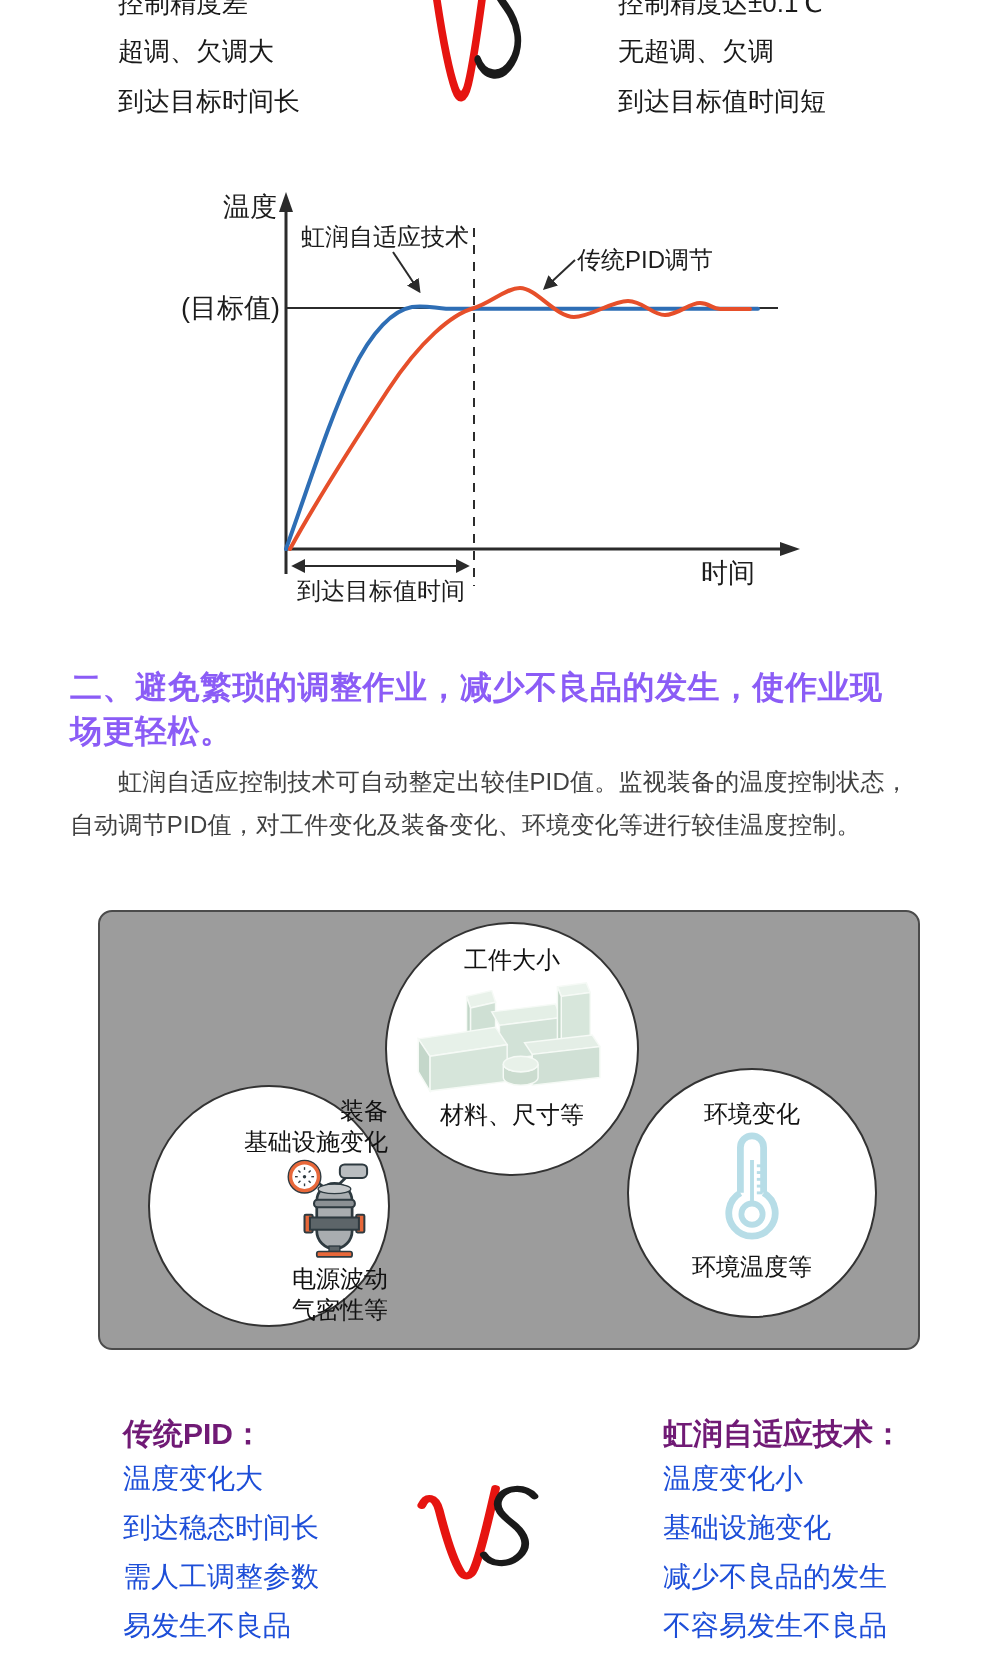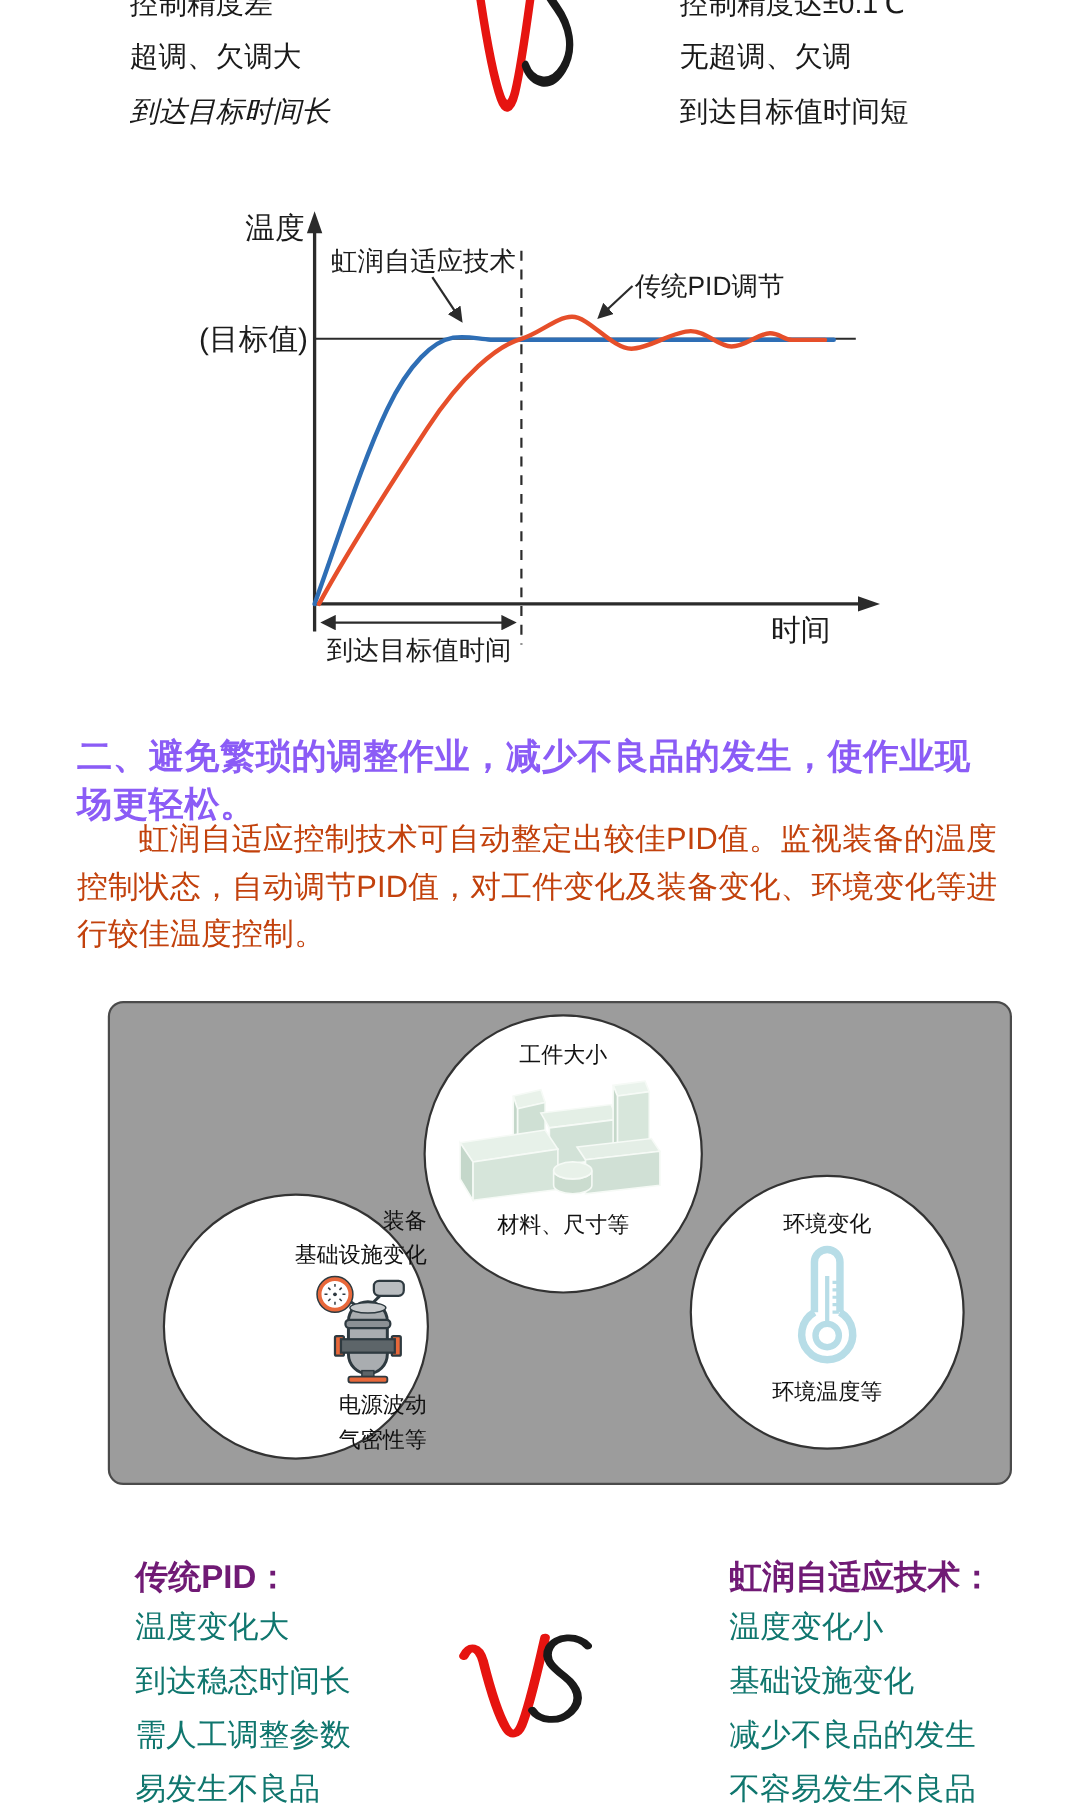--- a/index.html
+++ b/index.html
@@ -14,40 +14,40 @@
   
   #chart-svg{position:absolute;left:0;top:150px;}
   .axis{stroke:#2b2b2b;stroke-width:3;fill:none;}
   .thin{stroke:#2b2b2b;stroke-width:1.8;fill:none;}
   .dash{stroke:#2b2b2b;stroke-width:2;fill:none;stroke-dasharray:9 8;}
   .ann{stroke:#2b2b2b;stroke-width:2;fill:none;}
   .ctext{font-family:"Liberation Sans",sans-serif;fill:#1c1c1c;}
   
   .h2{position:absolute;left:70px;top:652px;width:830px;font-size:32px;line-height:44px;
       font-weight:bold;color:#8b5cf6;letter-spacing:0.5px;margin-top:13px;}
-  .para{position:absolute;left:70px;top:741px;width:852px;font-size:28px;line-height:43px;
-      text-indent:2em;color:#c2410c;letter-spacing:0.2px;}
+  .para{position:absolute;left:70px;top:760px;width:852px;font-size:24px;line-height:43px;
+      text-indent:2em;color:#404040;letter-spacing:0.2px;}
   
   .panel{position:absolute;left:98px;top:910px;width:822px;height:440px;
       background:#9c9c9c;border:2px solid #4b4b4b;border-radius:14px;box-sizing:border-box;}
   .fcircle{position:absolute;background:#ffffff;border:2px solid #333;border-radius:50%;
       box-sizing:border-box;display:flex;flex-direction:column;align-items:center;}
-  .ftext{font-size:20px;line-height:31px;color:#111;white-space:nowrap;text-align:center;}
+  .ftext{font-size:24px;line-height:31px;color:#111;white-space:nowrap;text-align:center;}
   
   .b-header{position:absolute;font-size:30px;font-weight:bold;color:#701a75;white-space:nowrap;}
-  .b-item{position:absolute;font-size:28px;color:#0f766e;white-space:nowrap;}
+  .b-item{position:absolute;font-size:28px;color:#1d4ed8;white-space:nowrap;}
   .vs-svg{position:absolute;}
 </style>
 </head>
 <body>
 
 <div>
   <div class="cmp-line" style="left:118px;top:-14px;">控制精度差</div>
   <div class="cmp-line" style="left:118px;top:34px;">超调、欠调大</div>
-  <div class="cmp-line" style="left:118px;top:84px;font-style:italic;">到达目标时间长</div>
+  <div class="cmp-line" style="left:118px;top:84px;">到达目标时间长</div>
 
   <div class="cmp-line" style="left:618px;top:-14px;">控制精度达±0.1℃</div>
   <div class="cmp-line" style="left:618px;top:34px;">无超调、欠调</div>
   <div class="cmp-line" style="left:618px;top:84px;">到达目标值时间短</div>
 
   <svg class="vs-svg" style="left:408px;top:-62px;" width="132" height="172" viewBox="0 0 140 130" preserveAspectRatio="none">
     <path d="M10,28 C15,14 24,16 28,34 C34,64 42,98 50,114 C54,122 60,122 64,110 C72,86 80,38 86,6" stroke="#e61410" stroke-width="8" fill="none" stroke-linecap="round"></path>
     <path d="M126,16 C116,2 96,4 90,18 C84,32 94,42 104,52 C116,64 122,80 110,94 C98,108 80,104 74,92" stroke="#1a1a1a" stroke-width="7" fill="none" stroke-linecap="round"></path>
   </svg>
 </div>

